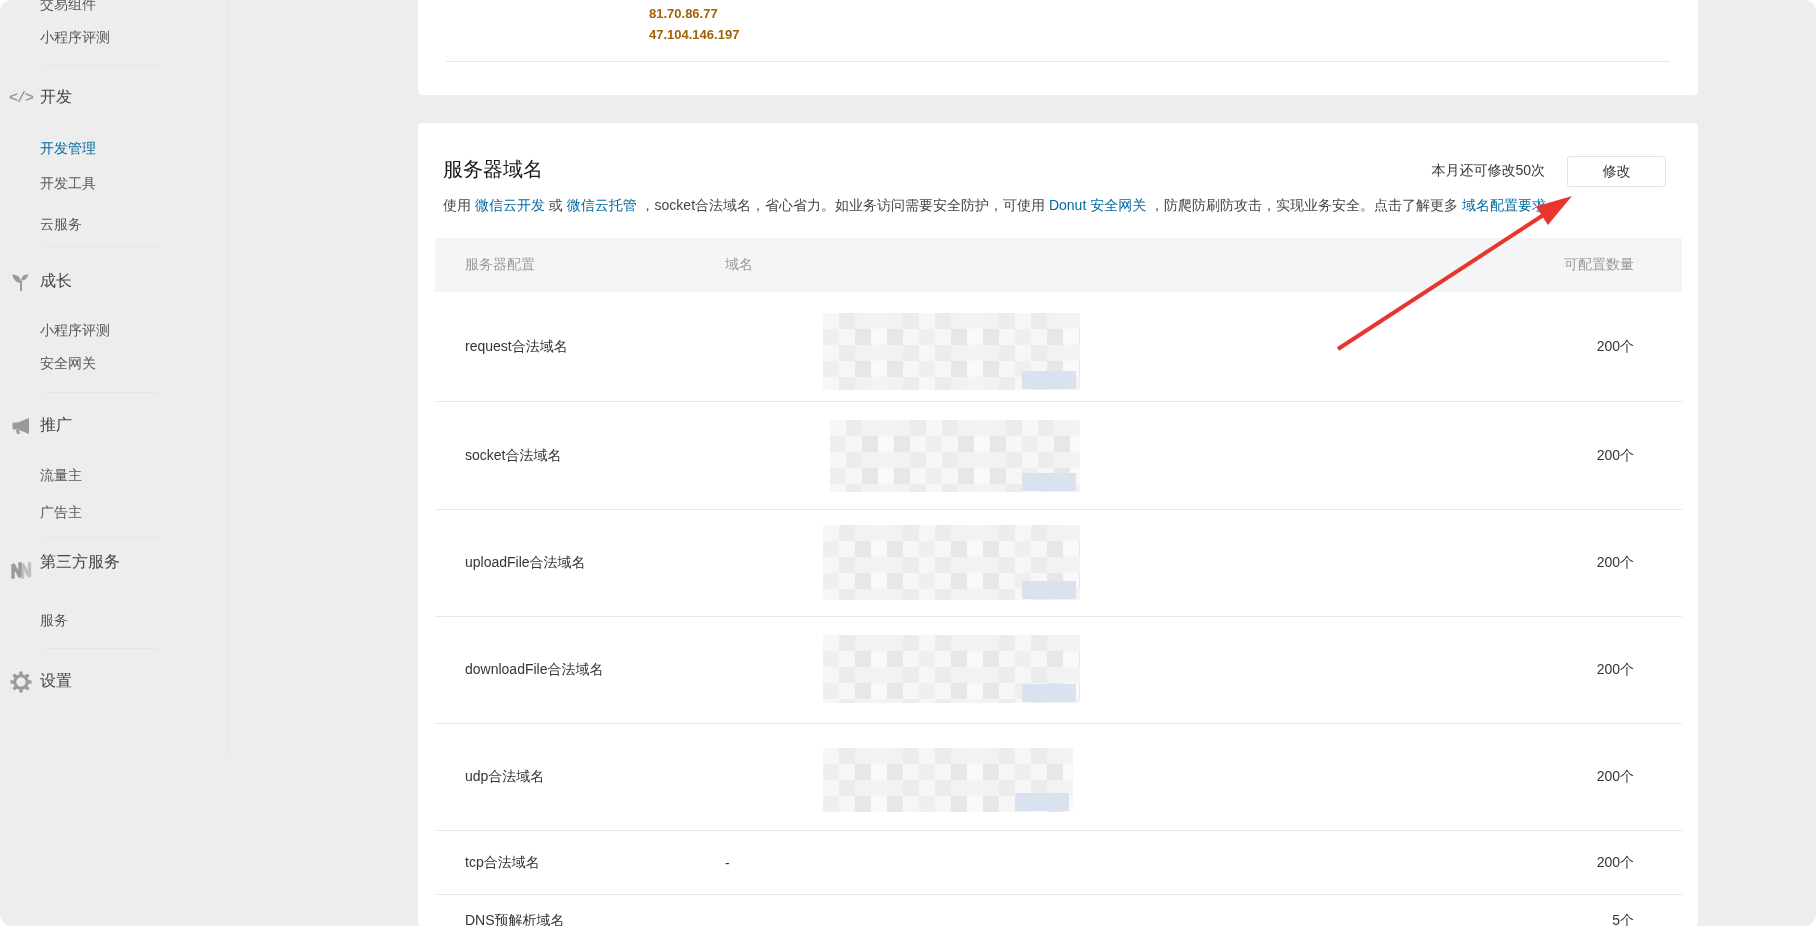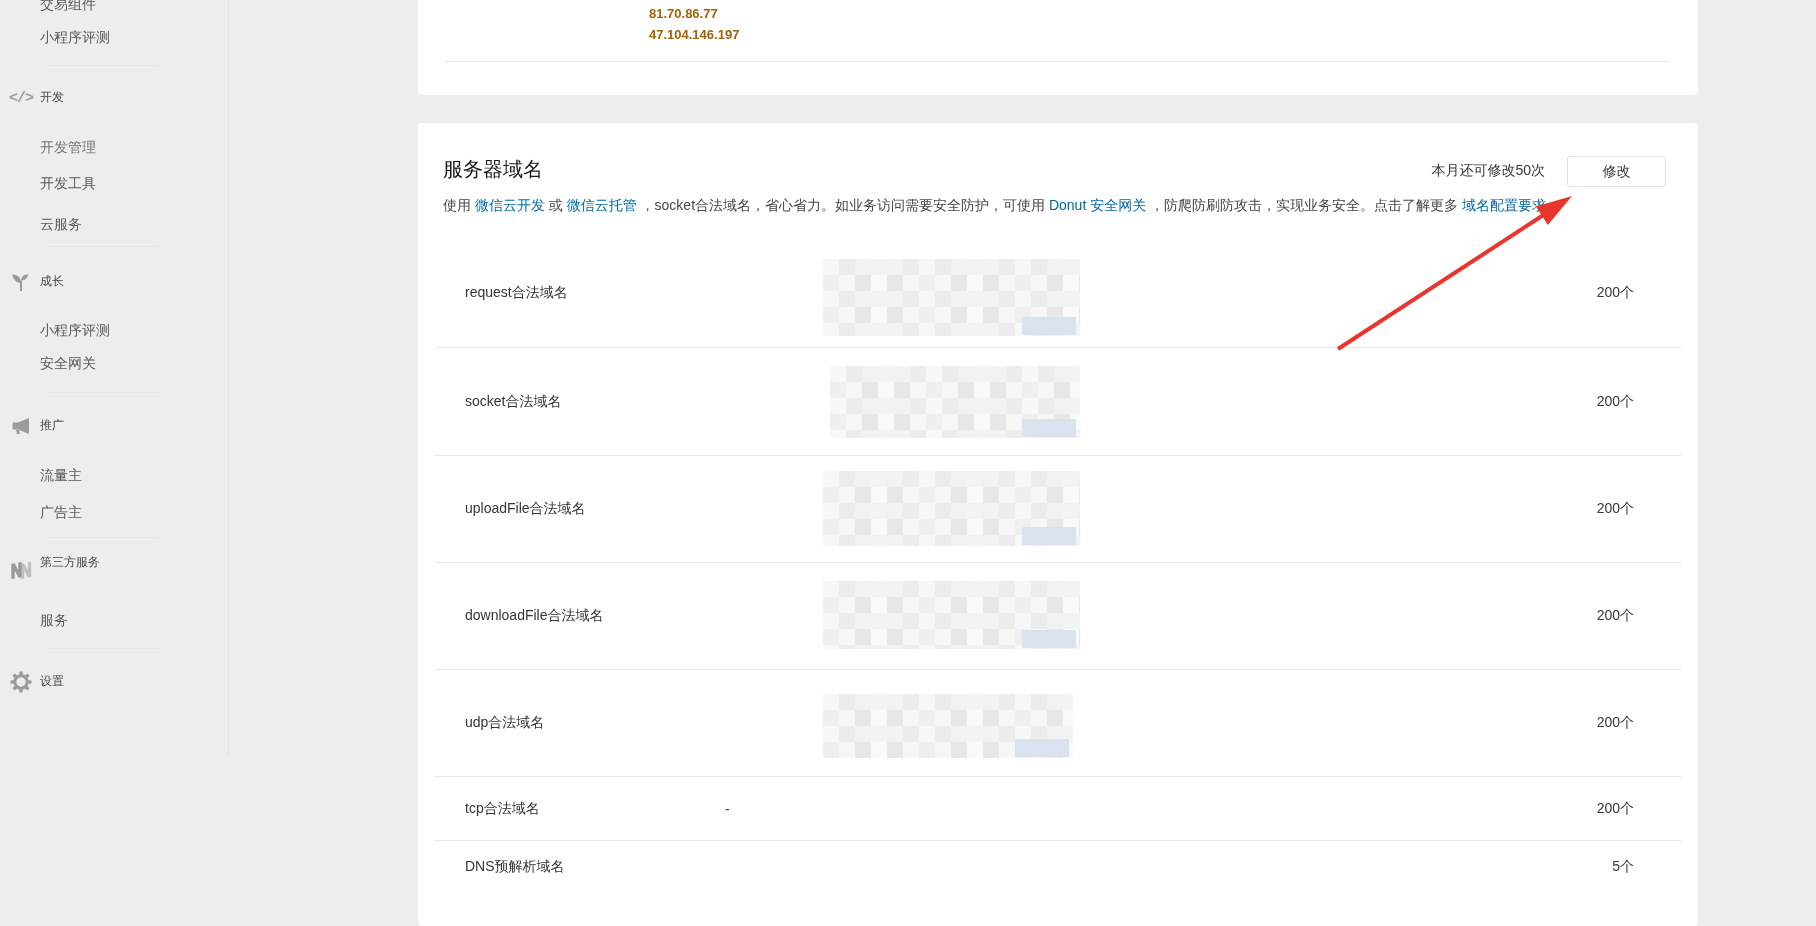--- a/index.html
+++ b/index.html
@@ -1,26 +1,26 @@
 <!DOCTYPE html>
 <html><head>
 <meta charset="utf-8">
 <style>
   html,body{margin:0;padding:0;}
   .screen{
     position:relative;width:1816px;height:926px;overflow:hidden;
     background:#ededed;
     font-family:"Liberation Sans","DejaVu Sans",sans-serif;
-    color:#353535;-webkit-font-smoothing:antialiased;
+    color:#353535;border-radius:12px;-webkit-font-smoothing:antialiased;
   }
   
   .sidebar{position:absolute;left:0;top:0;width:228px;height:755px;border-right:1px solid #e2e2e2;}
   .sb-sub{position:absolute;left:40px;font-size:14px;line-height:20px;color:#595959;cursor:pointer;white-space:nowrap;}
-  .sb-sub.active{color:#737373;font-family:Liberation Serif, serif;}
-  .sb-head{position:absolute;left:40px;font-size:12px;line-height:26px;color:#464646;cursor:pointer;white-space:nowrap;}
+  .sb-sub.active{color:#0369a1;}
+  .sb-head{position:absolute;left:40px;font-size:16px;line-height:26px;color:#464646;cursor:pointer;white-space:nowrap;}
   .sb-icon{position:absolute;left:8px;width:26px;height:26px;color:#9a9a9a;display:flex;align-items:center;justify-content:center;}
   .sb-icon svg{display:block;}
   .code-glyph{font-family:"Liberation Mono","DejaVu Sans Mono",monospace;font-size:15px;letter-spacing:-1px;color:#9a9a9a;font-weight:bold;}
   .sb-div{position:absolute;left:47px;width:111px;border-top:1px solid #e5e5e5;height:0;}
   
   .card{position:absolute;left:418px;width:1280px;background:#ffffff;border-radius:4px;}
   .top-card{top:-40px;height:135px;}
   .ips{position:absolute;left:231px;top:43px;font-size:13px;line-height:21px;color:#a16207;font-weight:bold;}
   .top-card .inner-div{position:absolute;left:28px;top:101px;width:1224px;border-top:1px solid #e7e7e7;height:0;}
   .main-card{top:123px;height:803px;overflow:hidden;}
@@ -129,20 +129,25 @@
   </div>
 
   <div class="card main-card">
     <div class="card-title">服务器域名</div>
     <div class="quota-left">本月还可修改50次</div>
     <div class="modify-btn">修改</div>
 
     <div class="desc"><span>使用 </span><span class="lnk">微信云开发</span><span> 或 </span><span class="lnk">微信云托管</span><span> ，socket合法域名，省心省力。如业务访问需要安全防护，可使用 </span><span class="lnk">Donut 安全网关</span><span> ，防爬防刷防攻击，实现业务安全。点击了解更多 </span><span class="lnk">域名配置要求</span></div>
 
     <div class="dtable">
+      <div class="trow thead">
+        <div class="col1">服务器配置</div>
+        <div class="col2">域名</div>
+        <div class="col3">可配置数量</div>
+      </div>
 
       <div class="trow" style="height:110px">
         <div class="col1">request合法域名</div>
         <div class="col2">
           <div class="mosaic" style="left:98px;top:21px;width:257px;height:77px">
               <i class="blue"></i>
             </div>
         </div>
         <div class="col3">200个</div>
       </div>

